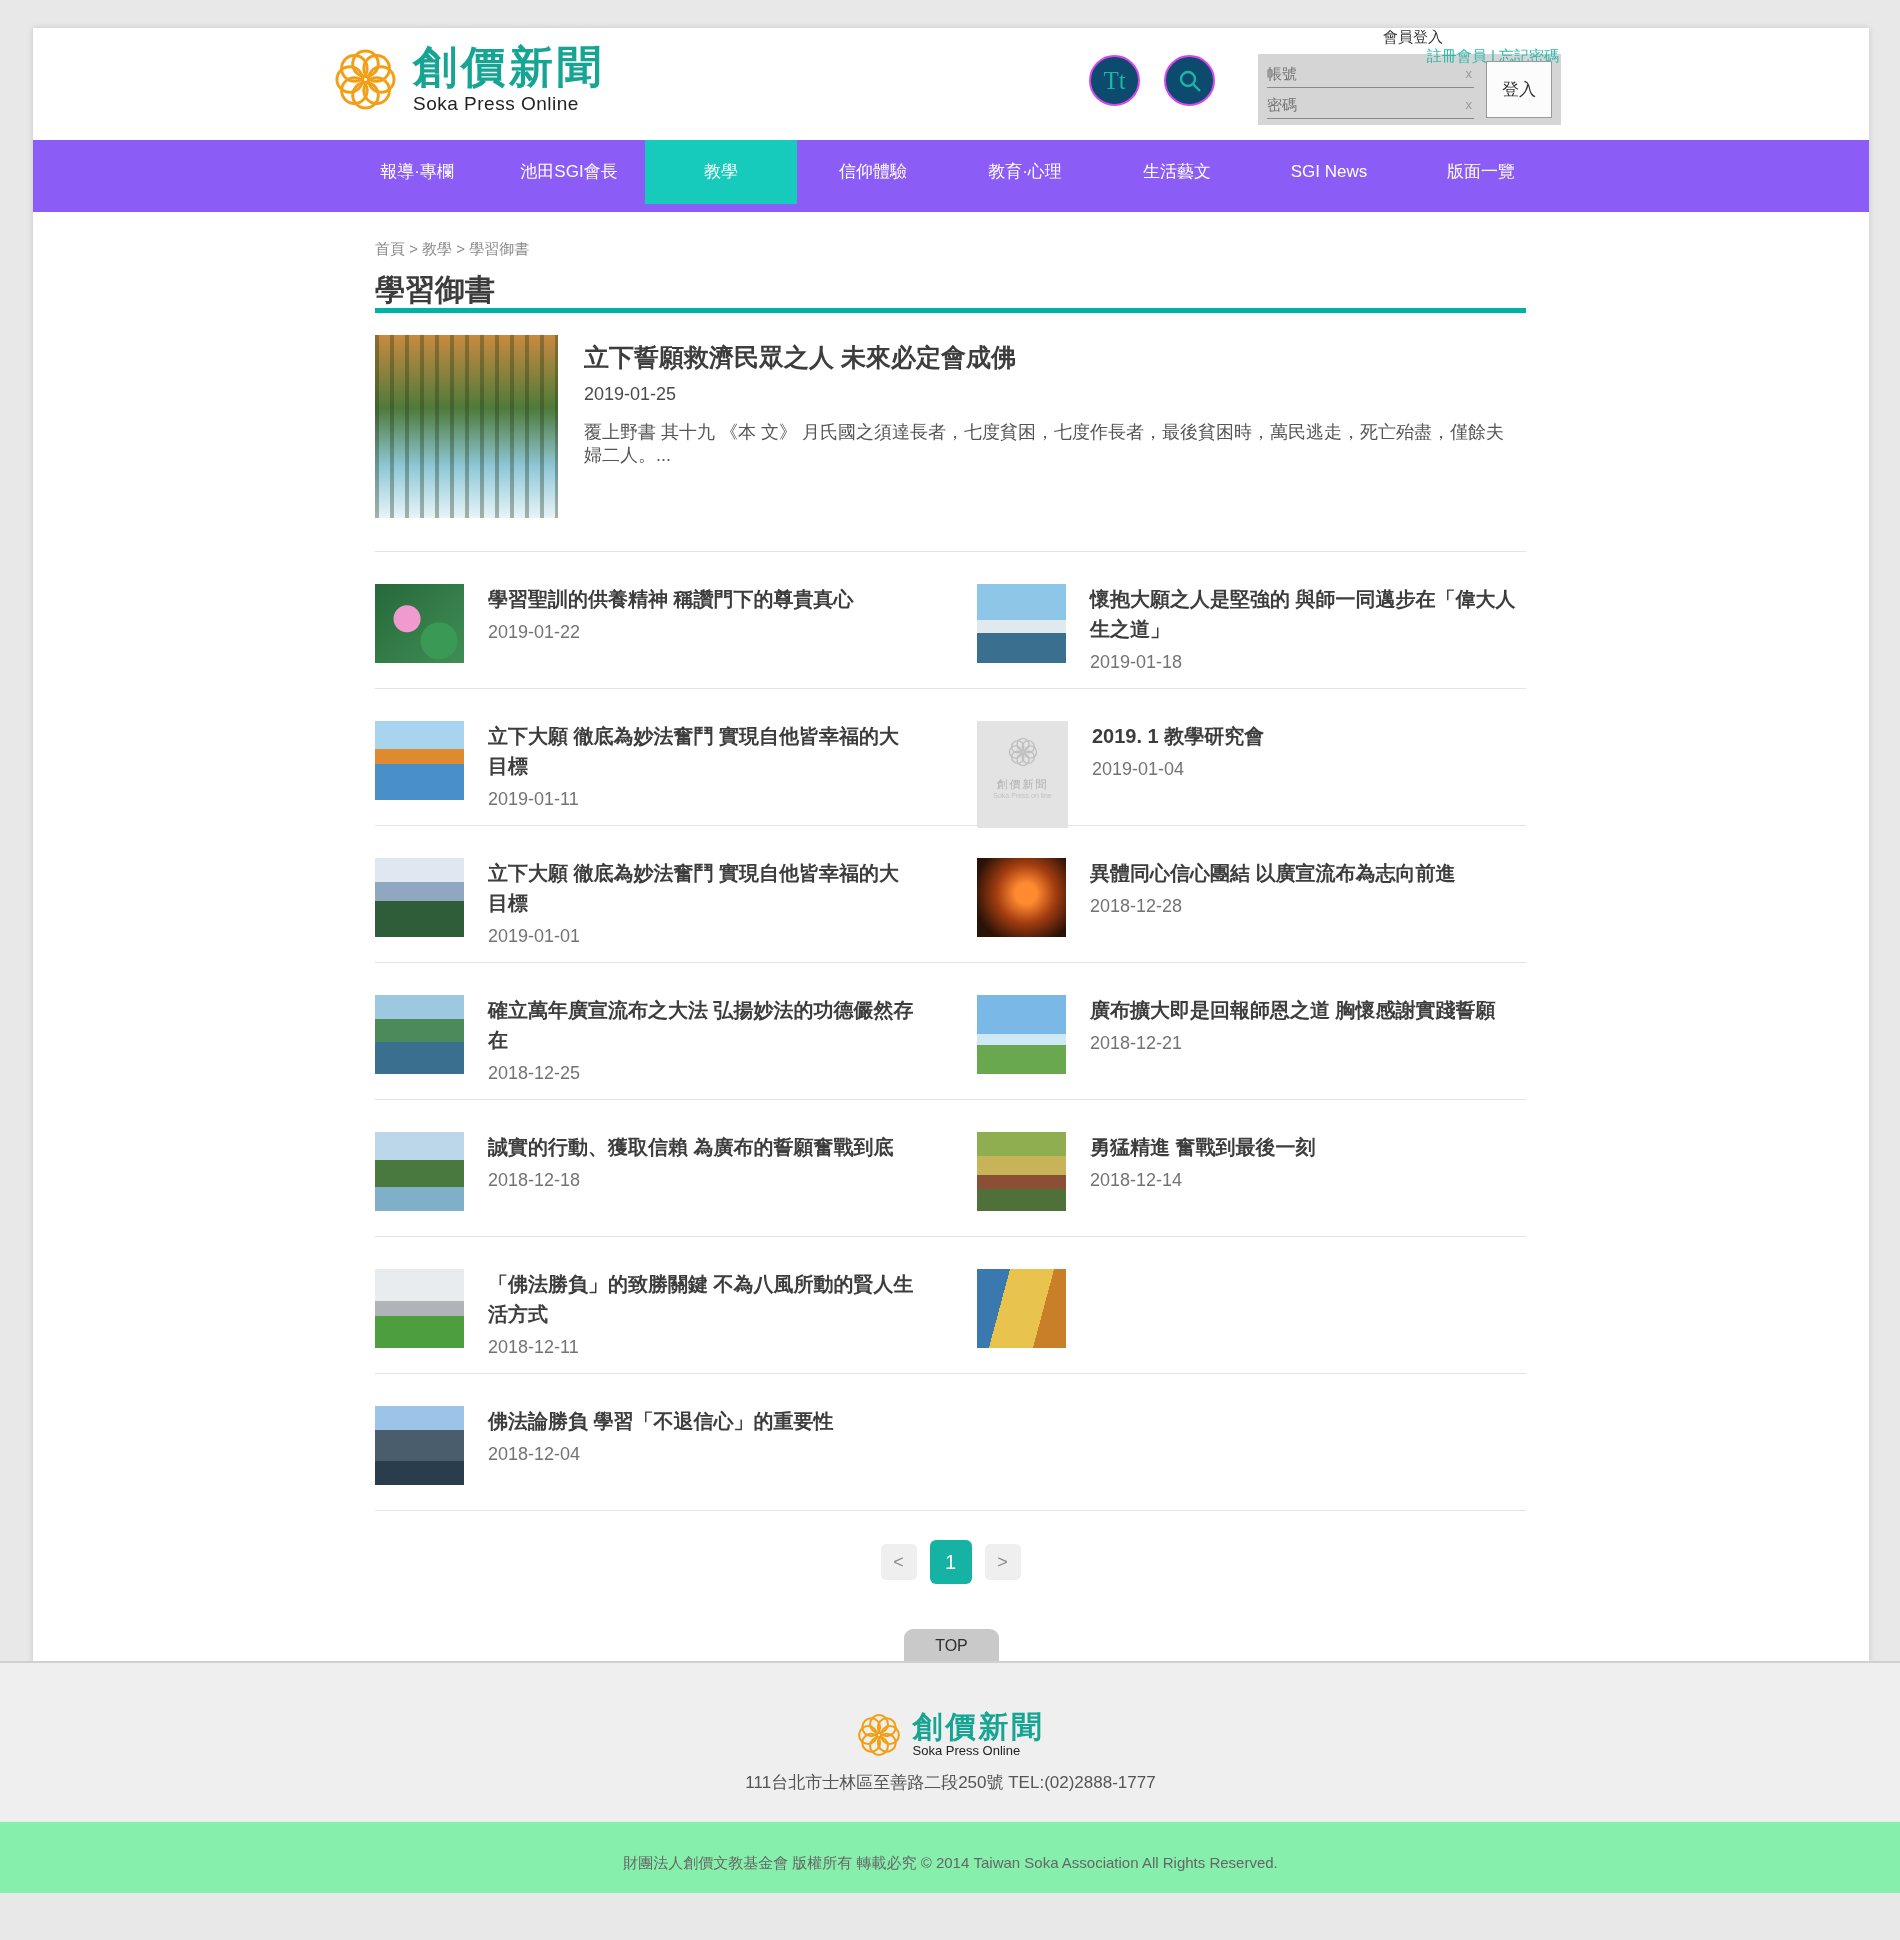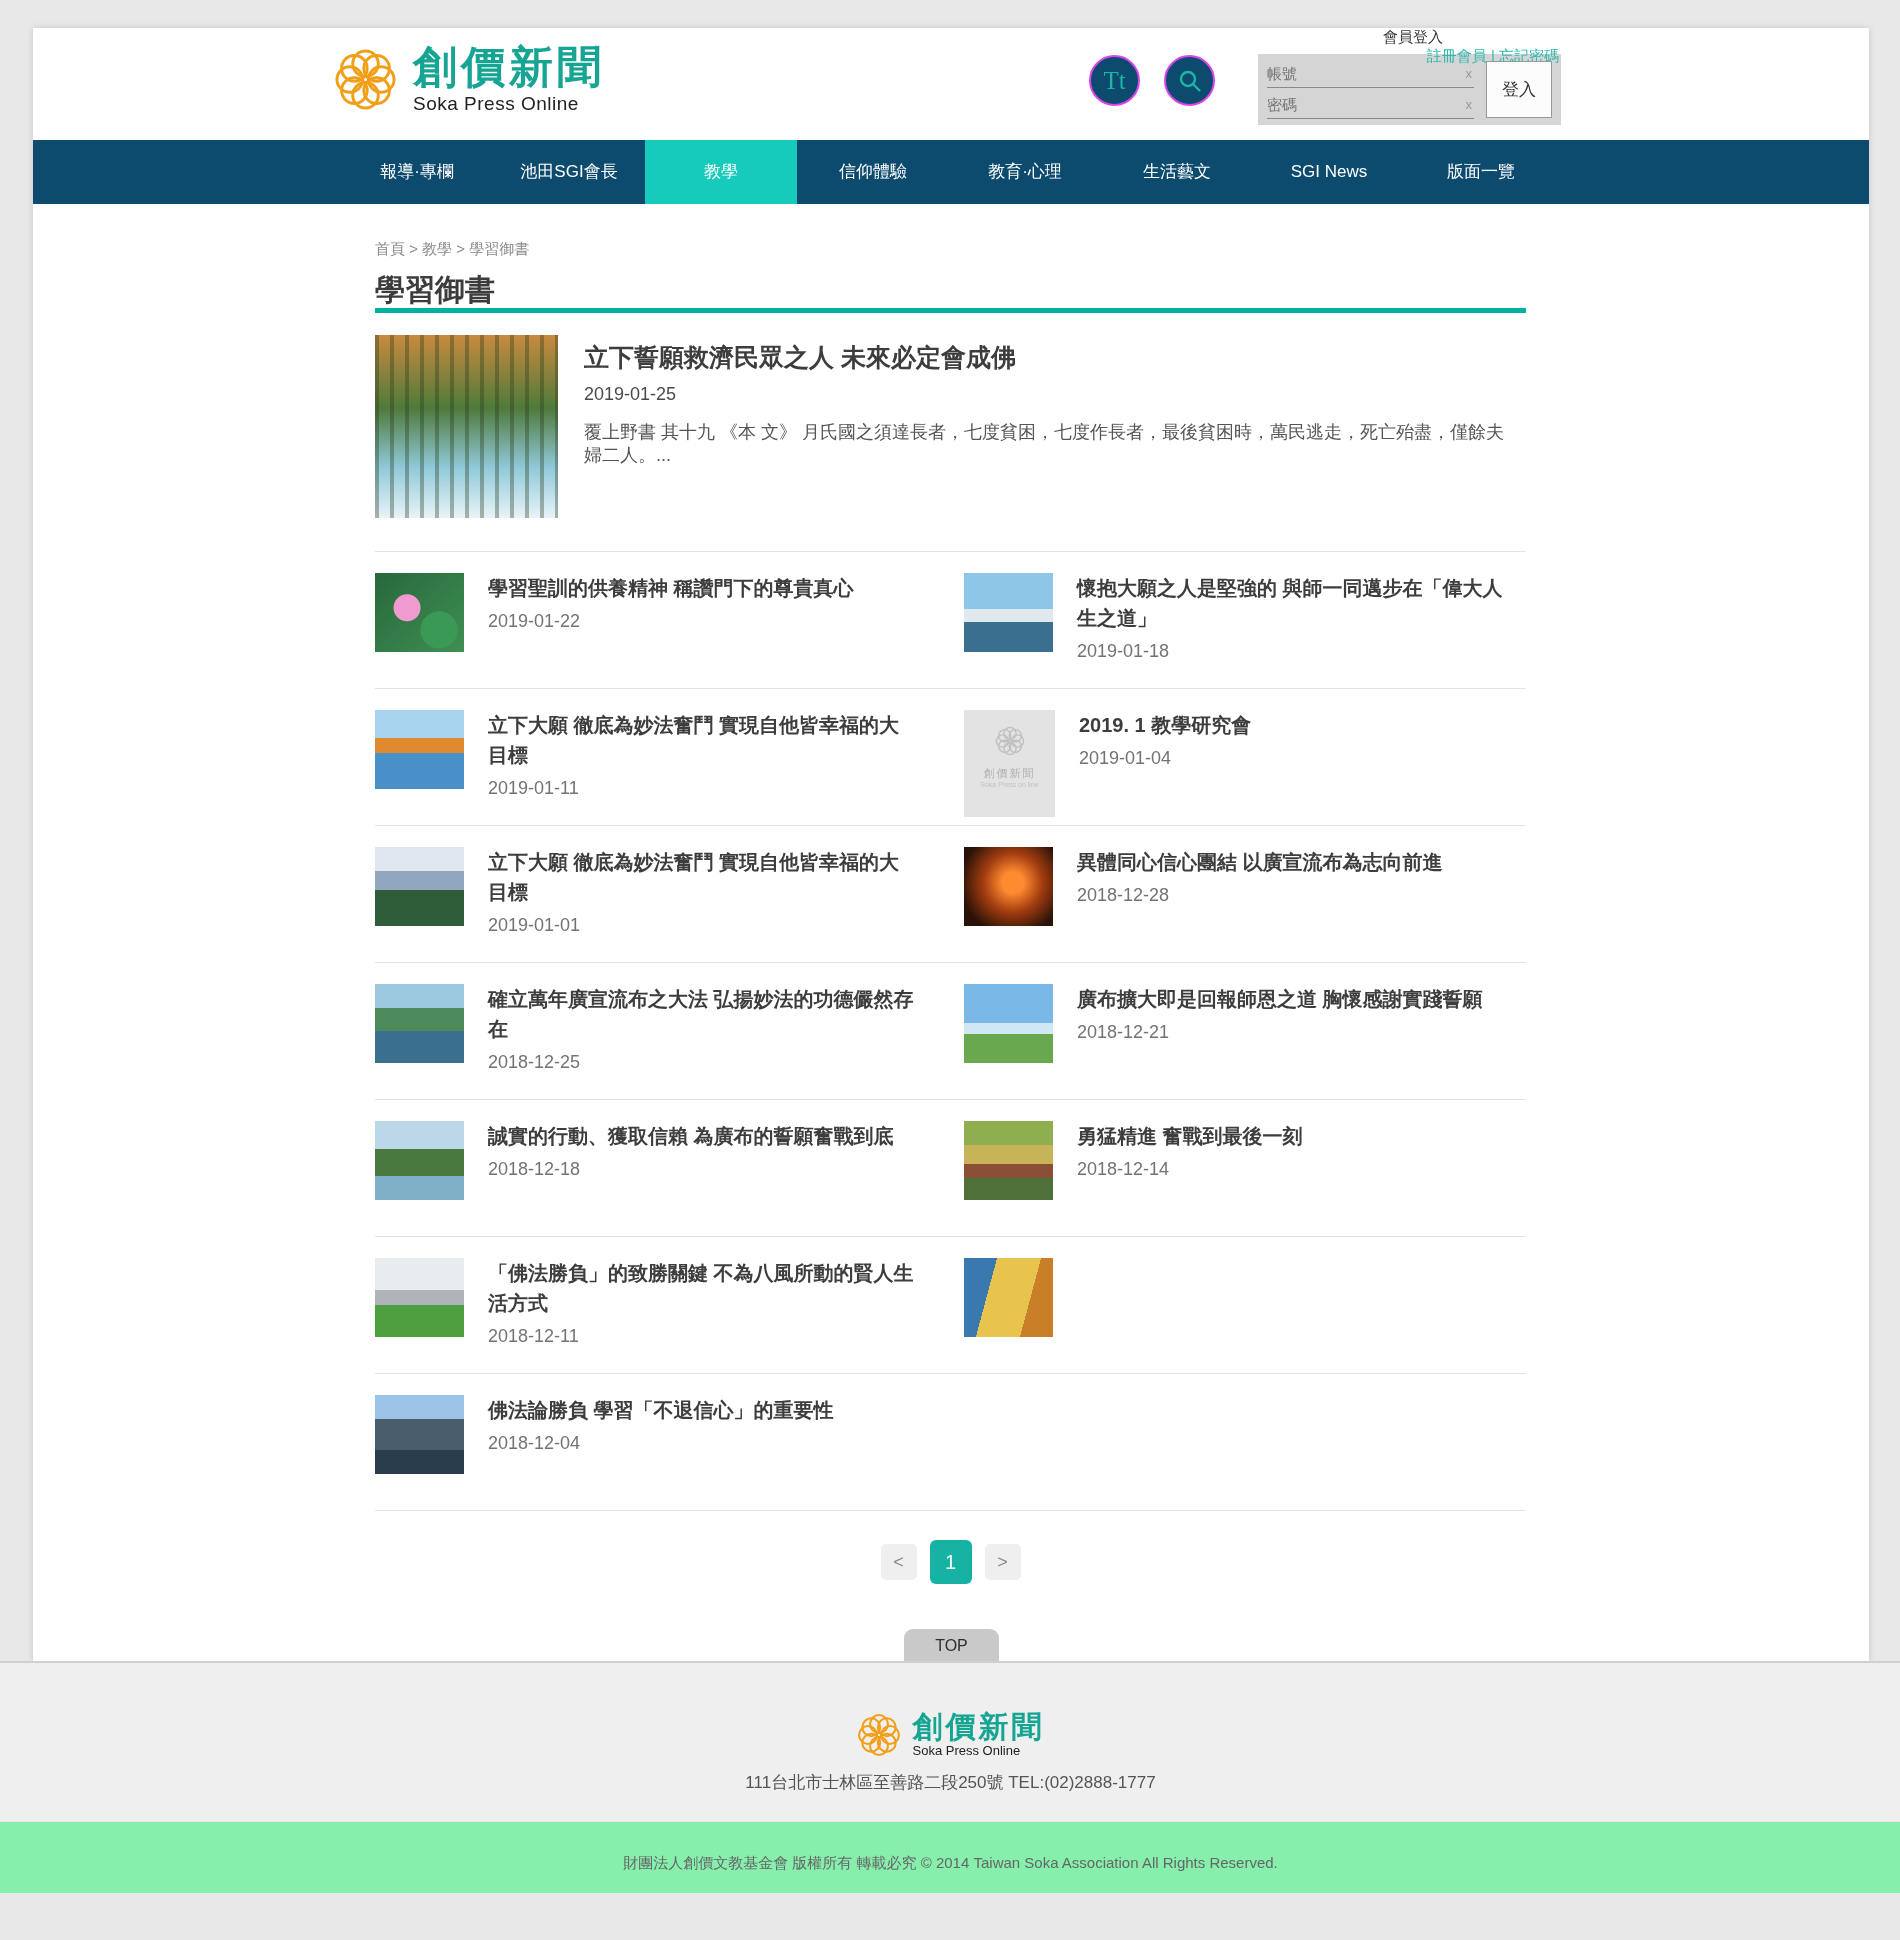--- a/index.html
+++ b/index.html
@@ -38,21 +38,21 @@
   .field input {
     width:178px; border:none; background:transparent; font-size:15px; color:#444;
     height:26px; outline:none; font-family:"Liberation Sans", sans-serif;
   }
   .field .clear { position:absolute; right:2px; top:6px; color:#9a9a9a; font-size:13px; cursor:pointer; }
   .login-btn {
     margin-left:12px; width:67px; height:57px; background:#fcfcfc; border:1px solid #999;
     font-size:17px; color:#333; display:flex; align-items:center; justify-content:center; cursor:pointer;
   }
   
-  .nav { position:absolute; left:0; top:112px; width:100%; height:64px; background:#0c4a6e; }
+  .nav { position:absolute; left:0; top:112px; width:100%; height:72px; background:#8b5cf6; }
   .nav-inner { position:absolute; left:308px; top:0; width:1220px; height:64px; display:flex; }
   .nav-item {
     width:152px; height:64px; line-height:64px; text-align:center;
     color:#fff; font-size:17px; cursor:pointer;
   }
   .nav-item.active { background:#16cbbb; }
   
   .content { position:absolute; left:342px; top:212px; width:1151px; }
   .breadcrumb { font-size:15px; color:#8a8a8a; height:20px; }
   .breadcrumb span { cursor:default; }
@@ -61,21 +61,21 @@
   .title-rule { margin-top:0; height:5px; background:#00b2a4; width:100%; margin-top:0; }
   .title-rule { margin-top:0; }
   .featured { display:flex; margin-top:22px; }
   .featured-thumb { width:183px; height:183px; flex-shrink:0; }
   .featured-meta { margin-left:26px; padding-top:5px; }
   .featured-title { font-size:25px; font-weight:bold; color:#3d3d3d; line-height:34px; cursor:pointer; }
   .featured-date { font-size:18px; color:#4a4a4a; margin-top:8px; line-height:24px; }
   .featured-excerpt { font-size:18px; color:#555; line-height:23px; margin-top:15px; max-width:937px; }
   
   .grid { margin-top:33px; border-bottom:1px solid #e3e3e3; }
-  .row { display:flex; height:137px; border-top:1px solid #e3e3e3; padding-top:21px; }
+  .row { display:flex; height:137px; border-top:1px solid #e3e3e3; padding-top:32px;gap:13px; }
   .cell { display:flex; cursor:pointer; }
   .cell-l { width:589px; }
   .cell-r { flex:1; }
   .thumb { width:89px; height:79px; margin-right:24px; flex-shrink:0; }
   .a-title { font-size:20px; font-weight:bold; color:#3d3d3d; line-height:30px; }
   .cell-l .a-title { max-width:426px; }
   .cell-r .a-title { max-width:441px; }
   .a-date { font-size:18px; color:#737373; margin-top:8px; }
   
   .th-feat { background:

